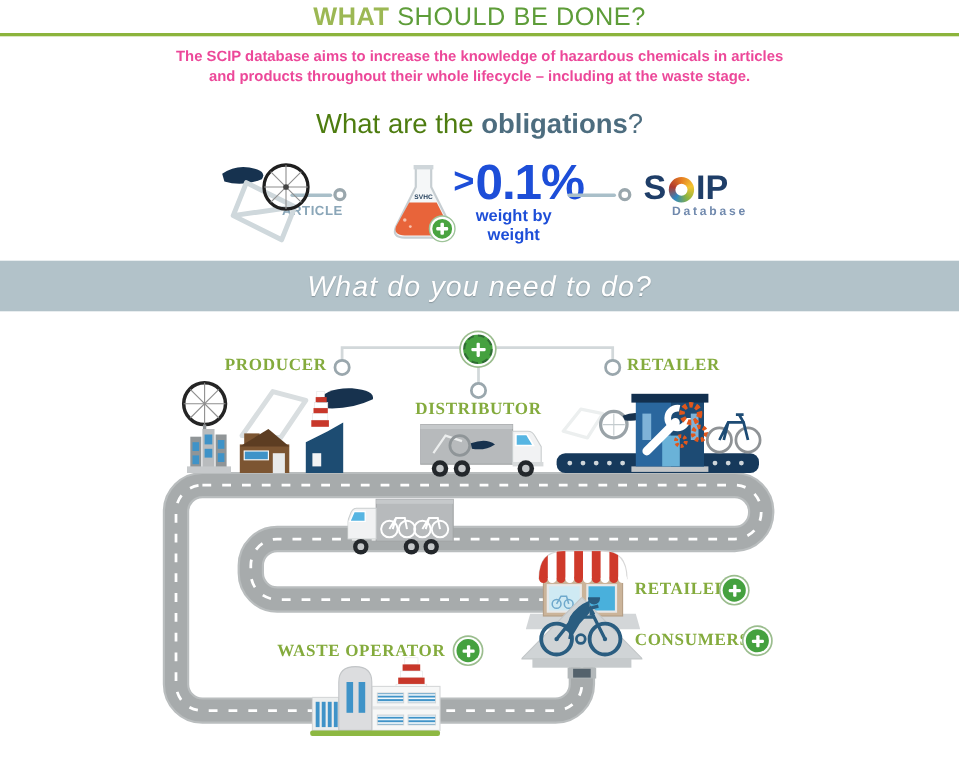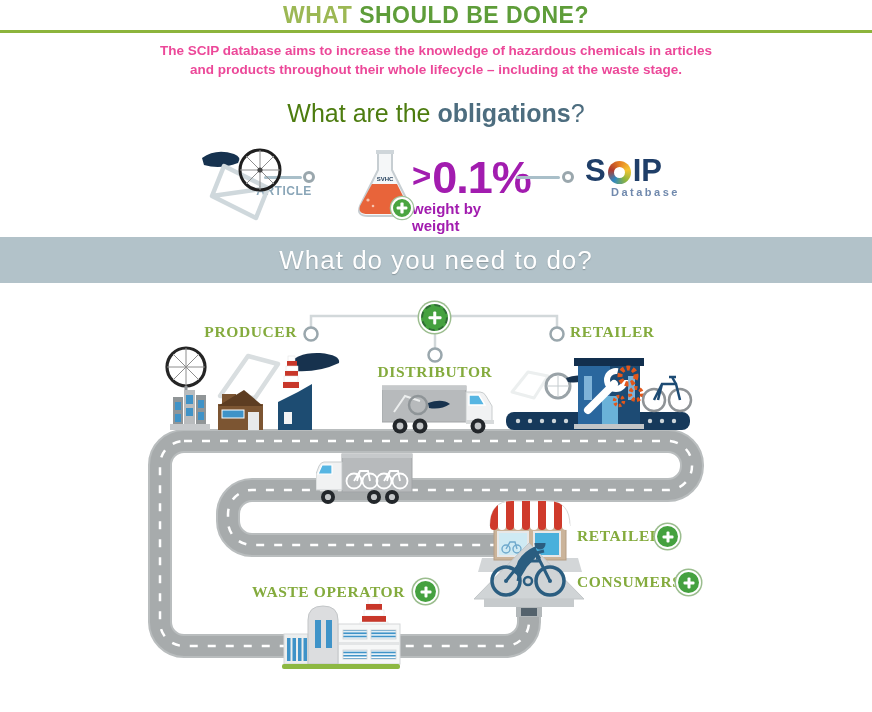--- a/index.html
+++ b/index.html
@@ -1,47 +1,47 @@
 <!DOCTYPE html>
 <html><head>
 <meta charset="utf-8">
 <style>
   html,body{margin:0;padding:0;background:#fff;}
   .page{position:relative;width:872px;height:712px;background:#ffffff;overflow:hidden;
         font-family:"Liberation Sans",sans-serif;}
   
   .title{position:absolute;top:2px;left:0;width:100%;text-align:center;font-size:23px;letter-spacing:.5px;}
   .title .lt{color:#9cb854;font-weight:700;}
-  .title .bd{color:#5e9d39;font-weight:700;margin-top:30px;}
+  .title .bd{color:#5e9d39;font-weight:400;margin-top:30px;}
   .green-rule{position:absolute;top:30px;left:0;width:100%;height:3px;background:#8cb43c;}
   .intro{position:absolute;top:41px;left:0;width:100%;text-align:center;
          font-size:13.5px;font-weight:700;color:#ec4899;line-height:19px;}
   .oblig-head{position:absolute;top:99px;left:0;width:100%;text-align:center;font-size:25px;}
   .oblig-head .lt{color:#4d7c0f;font-weight:400;}
   .oblig-head .bd{color:#4d6d7f;font-weight:800;}
   .oblig-head .qm{color:#4d6d7f;font-weight:400;}
   
   .hline{position:absolute;height:3px;background:#a9bfc9;border-radius:2px;}
   .dot{position:absolute;width:12px;height:12px;border-radius:50%;background:#fff;border:3px solid #9aa7ad;box-sizing:border-box;}
   .article{position:absolute;left:256px;top:184px;width:56px;text-align:center;
            font-size:12px;font-weight:700;color:#8aa6b8;letter-spacing:.5px;}
-  .threshold{position:absolute;left:412px;top:152px;width:110px;color:#a21caf;}
+  .threshold{position:absolute;left:412px;top:140px;width:110px;text-align:center;color:#1d4ed8;}
   .threshold .gt{font-size:33px;font-weight:800;vertical-align:6px;margin-right:1px;}
   .threshold .big{font-size:45px;font-weight:800;letter-spacing:-1px;}
   .threshold .unit{display:block;font-size:15px;font-weight:700;margin-top:-4px;}
   .scip{position:absolute;left:585px;top:156px;width:110px;}
   .scip .row{display:flex;align-items:center;gap:1px;font-size:31px;font-weight:800;color:#1f3e68;line-height:30px;}
   .scip .ring{width:23px;height:23px;border-radius:50%;margin:2px 1px 0 1px;position:relative;
       background:conic-gradient(#e67e22,#f4c430,#8cb53f,#2e86c1,#b03a2e,#e67e22);}
   .scip .ring::after{content:"";position:absolute;left:6px;top:6px;width:11px;height:11px;border-radius:50%;background:#fff;}
   .scip .sub{margin-left:26px;font-size:11px;font-weight:700;color:#7089ad;letter-spacing:2.5px;}
   
   .band{position:absolute;top:237px;left:0;width:100%;height:46px;background:#b2c2c9;}
   .band span{display:block;text-align:center;line-height:46px;color:#ffffff;font-size:26px;letter-spacing:1px;
-             text-shadow:0 1px 1px rgba(60,70,75,.35);}
+             text-shadow:0 1px 1px rgba(60,70,75,.35);font-style:italic;}
   
   .bgsvg{position:absolute;left:0;top:0;z-index:0;}
   .icon{position:absolute;z-index:2;}
   .dlabel{position:absolute;z-index:3;font-family:"Liberation Serif",serif;font-weight:700;
           font-size:15.5px;color:#84ab3d;letter-spacing:.6px;white-space:nowrap;}
   .plus{position:absolute;z-index:4;border-radius:50%;background:#45a13f;
         box-shadow:0 0 0 2px #ffffff,0 0 0 3.5px #9bbd8e;}
   .plus::before,.plus::after{content:"";position:absolute;background:#fff;border-radius:1px;
         left:50%;top:50%;transform:translate(-50%,-50%);}
   .plus.small{width:21px;height:21px;}

